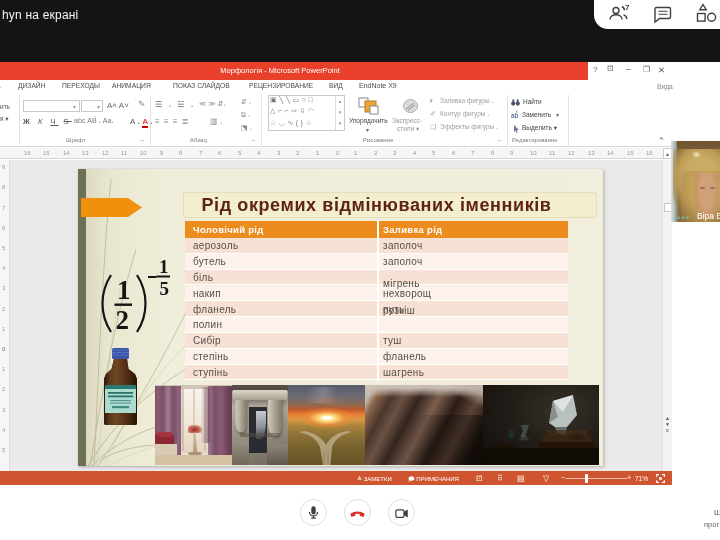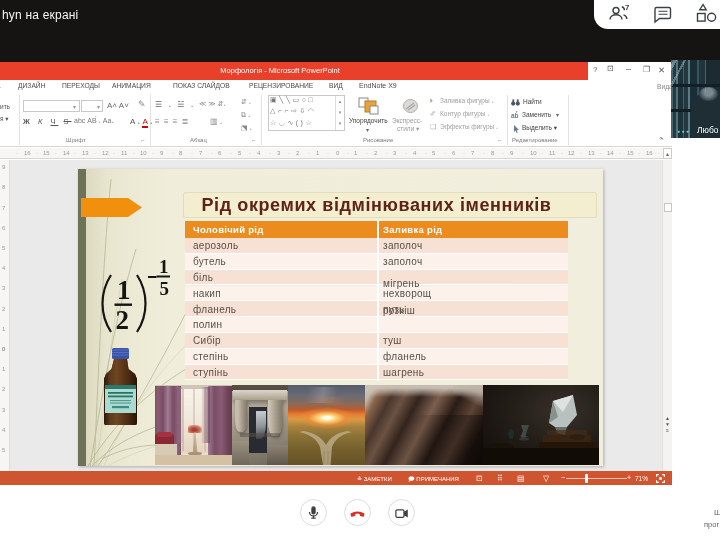--- a/index.html
+++ b/index.html
@@ -447,28 +447,29 @@
       <rect x="3" y="6" width="13" height="12" rx="2"></rect>
       <path d="M16 10.5 L21 7.5 V16.5 L16 13.5" fill="#3c4043"></path>
     </g>
   </svg>
 </div>
 <div class="abs" style="left:714px;top:508px;color:#5f6368;font-size:8px;">Ш</div>
 <div class="abs" style="left:704px;top:520px;color:#5f6368;font-size:7.5px;">прог</div>
 
 <div class="abs" id="videos" style="left:671px;top:60px;width:49px;height:420px;font-size:8.5px;color:#fff;white-space:nowrap;">
 
-  <div class="abs" style="left:0;top:0;width:49px;height:78px;overflow:hidden;background:#33444d;">
-    <div class="abs" style="left:0;top:0;width:49px;height:78px;background:
-      linear-gradient(90deg,#48656e 0 2px,#263a42 2px 5px,#52727c 5px 7px,#1e323a 7px 12px,#40606a 12px 13px,#24363e 13px 17px,#5a7a84 17px 19px,#1a2e36 19px 26px,#38545e 26px 28px,#20343b 28px 34px,#44626c 34px 35px,#1c2b32 35px 49px);"></div>
-    <div class="abs" style="left:0;top:24px;width:49px;height:2.5px;background:#122026;"></div>
-    <div class="abs" style="left:0;top:49px;width:49px;height:2.5px;background:#122026;"></div>
-    <div class="abs" style="left:-8px;top:-12px;width:34px;height:58px;background:linear-gradient(118deg,transparent 0 6px,rgba(205,228,238,.6) 6px 9px,transparent 9px 15px,rgba(185,212,224,.45) 15px 18px,transparent 18px 24px,rgba(205,228,238,.35) 24px 26px,transparent 26px);"></div>
-    <div class="abs" style="left:20px;top:32px;width:40px;height:46px;background:#1f2d35;border-radius:40% 35% 0 0;"></div>
-    <div class="abs" style="left:28px;top:27px;width:19px;height:14px;background:radial-gradient(ellipse at 50% 38%,rgba(150,168,175,.75) 0 30%,rgba(100,120,130,.5) 60%,transparent 85%);border-radius:50%;"></div>
-    <div class="abs" style="left:6px;top:68px;color:#5fd0bd;font-size:5px;letter-spacing:1.5px;">●●●</div>
-    <div class="abs" style="left:26px;top:65px;">Любо</div>
+
+  <div class="abs" style="left:0;top:81px;width:49px;height:81px;overflow:hidden;background:linear-gradient(90deg,#d8e4e6 0%,#aebebf 7%,#8a6d42 15%,#9a7a48 55%,#8a6a3e 100%);">
+    <div class="abs" style="left:6px;top:0;width:43px;height:30px;background:linear-gradient(180deg,#6e5530,#86683e 85%,rgba(134,104,62,0));"></div>
+    <div class="abs" style="left:7px;top:16px;width:12px;height:36px;background:linear-gradient(90deg,#6e5627,rgba(110,86,39,0));"></div>
+    <div class="abs" style="left:2px;top:8px;width:52px;height:58px;background:radial-gradient(ellipse at 55% 45%,#c9ab66 0 38%,#bb9a54 60%,rgba(165,132,70,.55) 80%,rgba(150,120,60,0) 95%);"></div>
+    <div class="abs" style="left:10px;top:30px;width:42px;height:52px;background:radial-gradient(ellipse at 60% 40%,#c4a258 0 40%,rgba(178,146,80,.7) 68%,rgba(160,128,66,0) 90%);"></div>
+    <div class="abs" style="left:24px;top:32px;width:24px;height:46px;background:radial-gradient(ellipse at 50% 38%,#d0a078 0 40%,rgba(196,144,104,.75) 70%,rgba(180,130,95,0) 92%);"></div>
+    <div class="abs" style="left:29px;top:46px;width:5px;height:2px;background:rgba(82,60,44,.5);border-radius:50%;"></div>
+    <div class="abs" style="left:39px;top:46px;width:5px;height:2px;background:rgba(82,60,44,.5);border-radius:50%;"></div>
+    <div class="abs" style="left:21px;top:10px;width:9px;height:7px;background:radial-gradient(rgba(240,228,180,.9) 15%,rgba(190,160,90,0) 75%);"></div>
+    <div class="abs" style="left:6px;top:73px;color:#5fd0bd;font-size:5px;letter-spacing:1.5px;">●●●</div>
+    <div class="abs" style="left:26px;top:70px;">Віра Б</div>
   </div>
 
 
 
-
 </div>
 
 </body></html>

